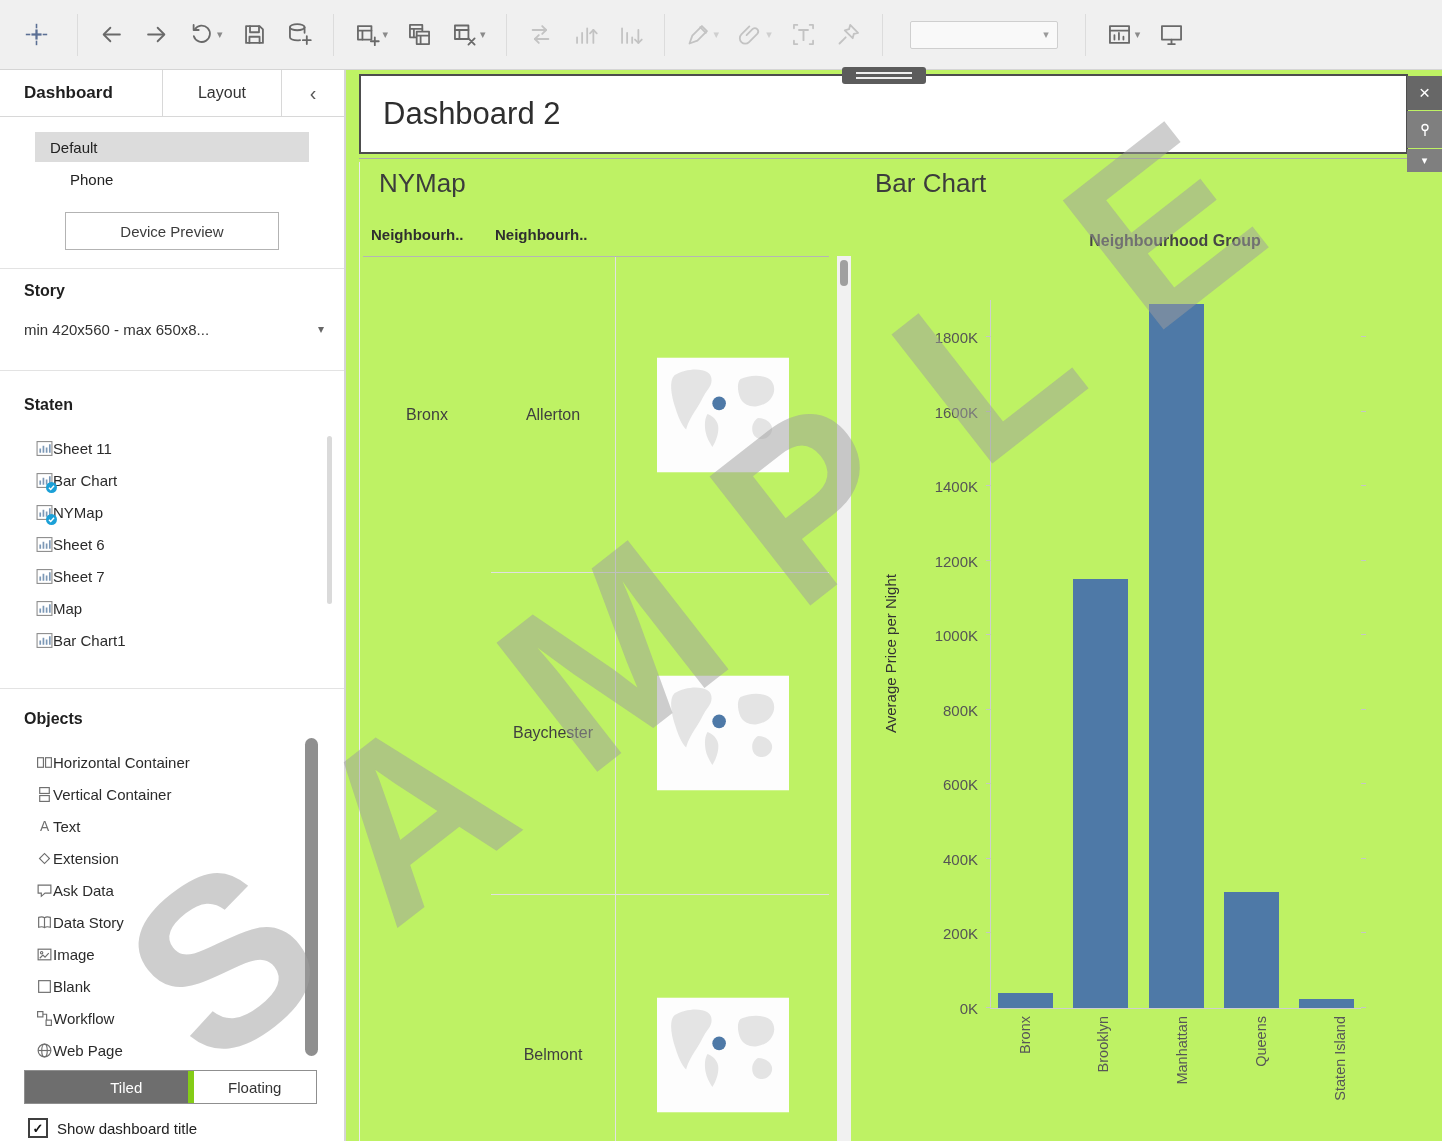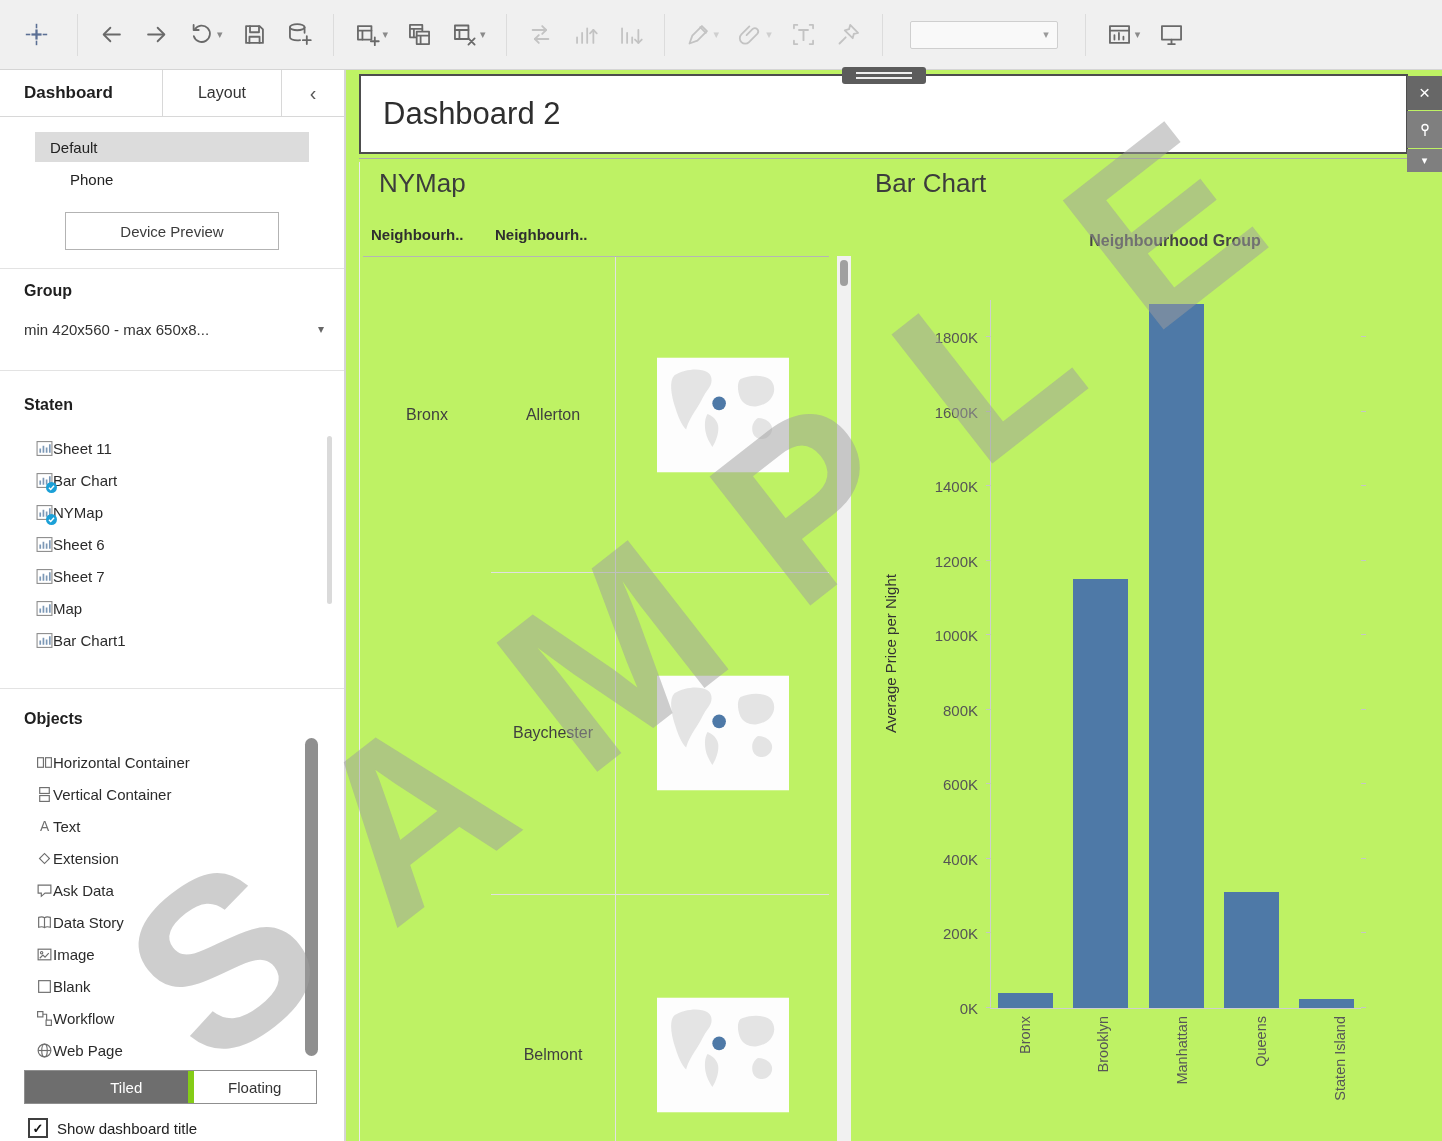--- a/index.html
+++ b/index.html
@@ -299,21 +299,21 @@
     <div class="tab-dash">Dashboard</div>
     <div class="tab-layout">Layout</div>
     <div class="sb-collapse">‹</div>
   </div>
 
   <div class="opt-default">Default</div>
   <div class="opt-phone">Phone</div>
   <div class="device-preview">Device Preview</div>
 
   <div class="sb-divider" style="top:198px"></div>
-  <div class="sb-header" style="top:212px">Group</div>
+  <div class="sb-header" style="top:212px">Story</div>
   <div class="size-select">
     <span>min 420x560 - max 650x8...</span>
     <span class="caret">▾</span>
   </div>
 
   <div class="sb-divider" style="top:300px"></div>
   <div class="sb-header" style="top:326px">Staten</div>
   <div class="sheets-list">
       <div class="side-item">
         <span class="sheet-ic">

